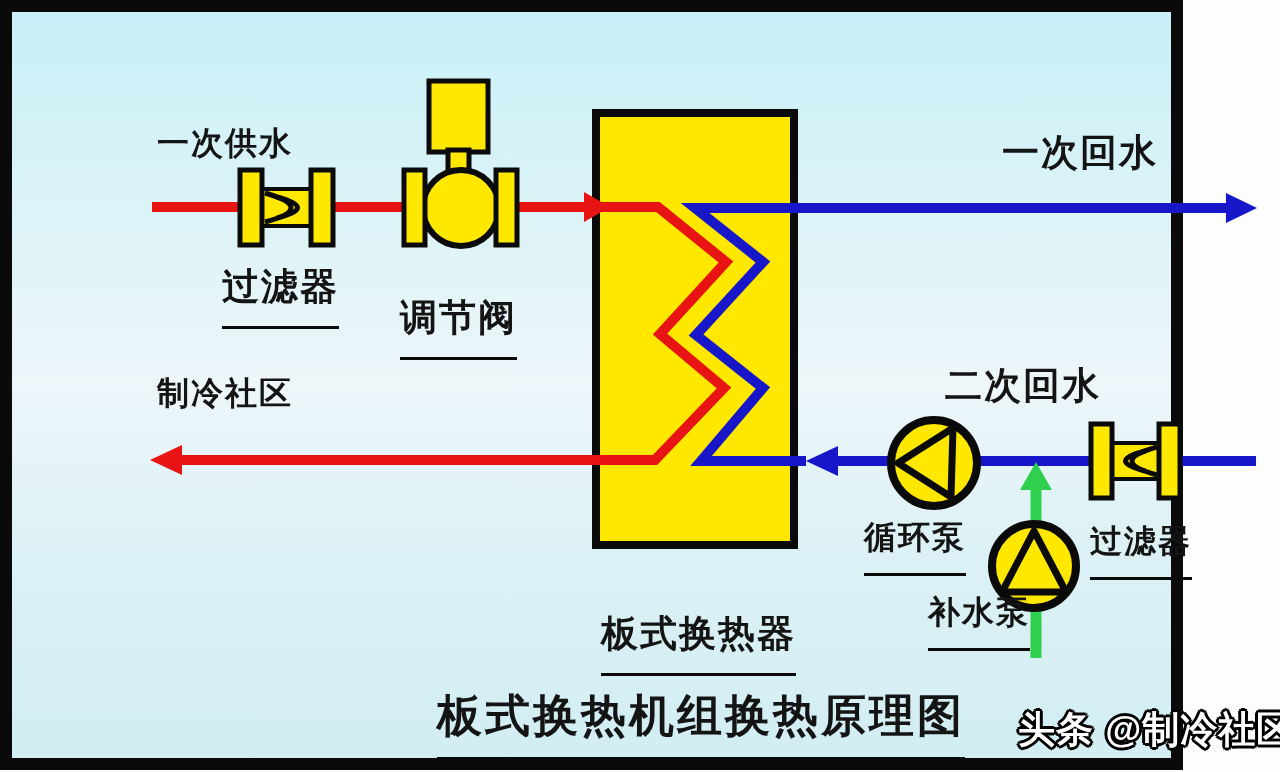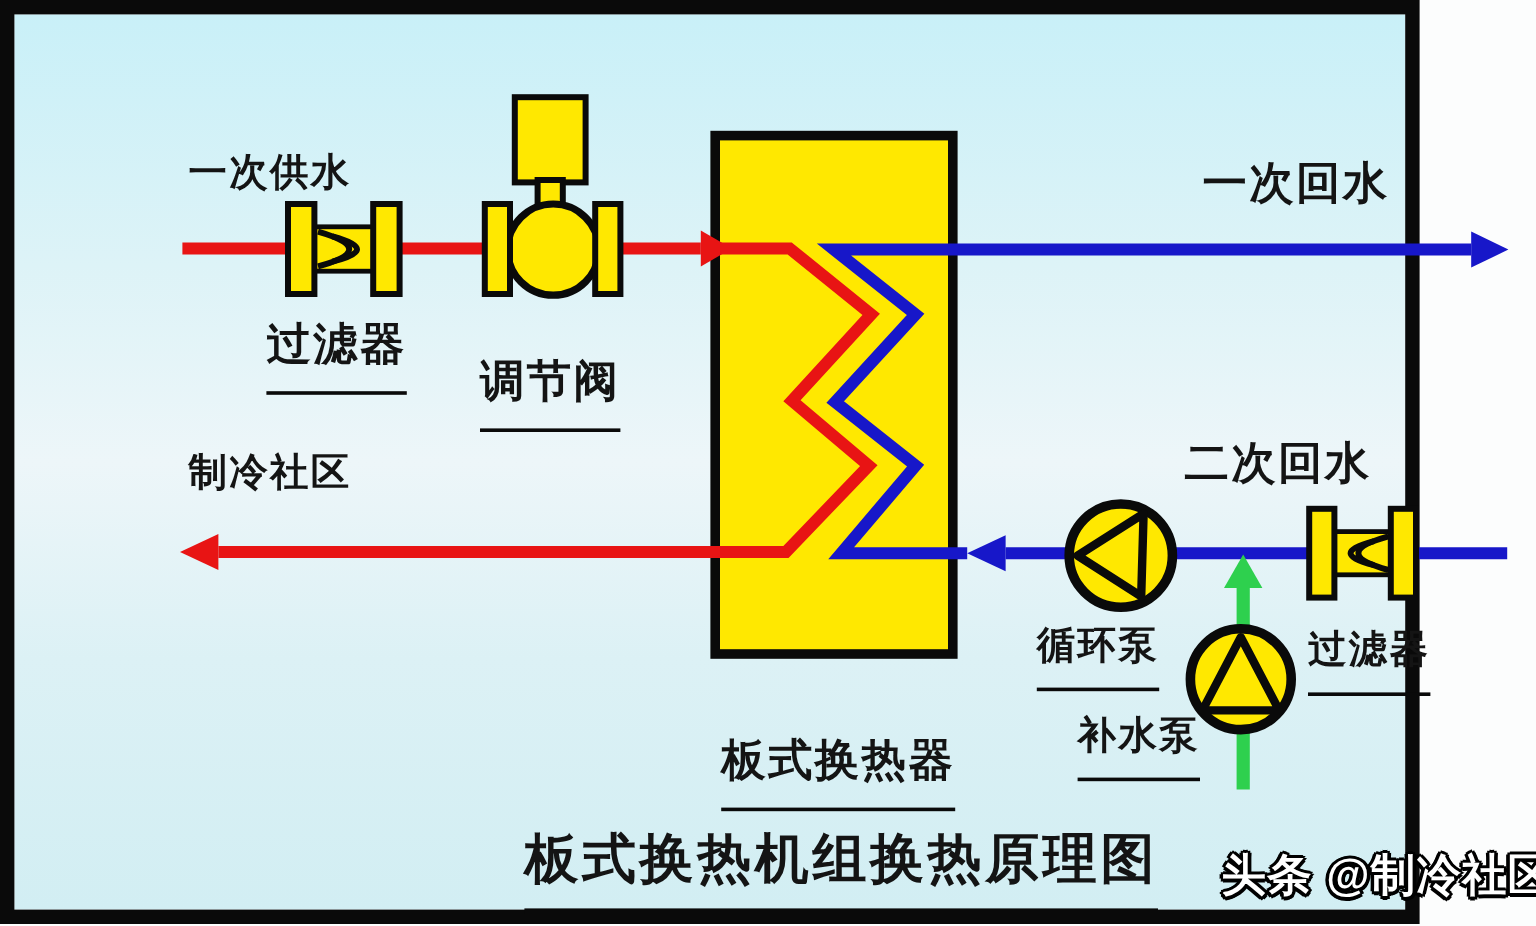--- a/index.html
+++ b/index.html
@@ -145,29 +145,29 @@
     <rect class="equip" x="1159" y="424" width="21" height="74" stroke-width="5"></rect>
   </g>
 </svg>
 
 <div class="label fs36" style="left:157px;top:126px;">一次供水</div>
 
 <div class="label fs36" style="left:157px;top:376px;">制冷社区</div>
 
 <div class="label fs38" style="left:1002px;top:133px;">一次回水</div>
 
-<div class="label fs38" style="left:987px;top:366px;">二次回水</div>
+<div class="label fs38" style="left:945px;top:366px;">二次回水</div>
 
 <div class="label fs38 underlined" style="left:222px;top:267px;">过滤器</div>
 
 <div class="label fs38 underlined" style="left:400px;top:267px;margin-top:31px;">调节阀</div>
 
 <div class="label fs38 underlined" style="left:601px;top:573px;margin-top:41px;">板式换热器</div>
 
 <div class="label fs36 underlined" style="left:864px;top:520px;">循环泵</div>
 
-<div class="label fs36 underlined" style="left:898px;top:595px;">补水泵</div>
+<div class="label fs36 underlined" style="left:928px;top:595px;">补水泵</div>
 
 <div class="label fs36 underlined" style="left:1090px;top:524px;">过滤器</div>
 
 <div class="label title" style="left:437px;top:691px;">板式换热机组换热原理图</div>
 
 <div class="label watermark" style="left:1018px;top:710px;">头条 @制冷社区</div>
 
 </body></html>

